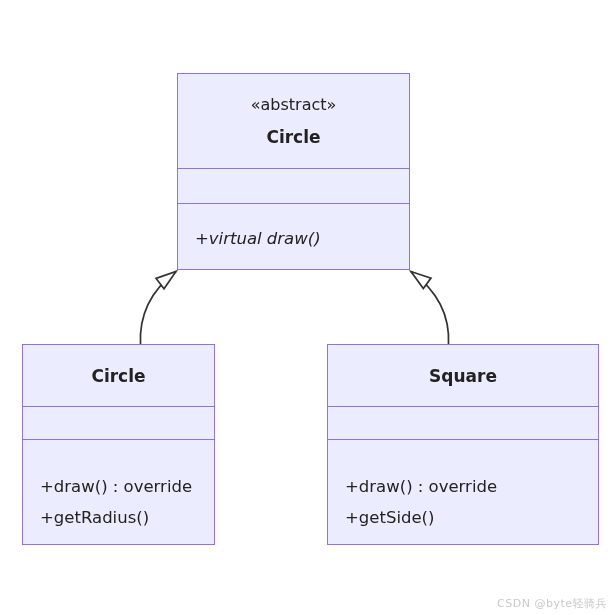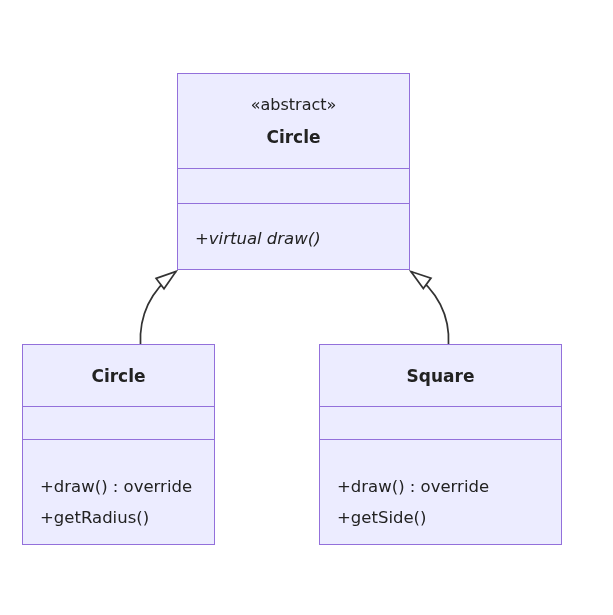--- a/index.html
+++ b/index.html
@@ -26,21 +26,21 @@
     z-index: 2;
     box-sizing: border-box;
     background: #ECECFF;
     border: 1px solid #9370DB;
     color: #222222;
     display: flex;
     flex-direction: column;
   }
   #box-shape  { left: 177px; top: 73px;  width: 233px; height: 197px; }
   #box-circle { left: 22px;  top: 344px; width: 193px; height: 201px; }
-  #box-square { left: 319px; top: 344px; width: 243px; height: 201px; }
+  #box-square { left: 327px; top: 344px; width: 272px; height: 201px; }
 
   .uml-title {
     display: flex;
     flex-direction: column;
     justify-content: center;
     align-items: center;
     box-sizing: border-box;
   }
   #box-shape  .uml-title { height: 94px; }
   #box-circle .uml-title, #box-square .uml-title { height: 61px; }
@@ -133,14 +133,15 @@
     <div class="uml-title">
       <div class="uml-name">Square</div>
     </div>
     <div class="uml-attrs"></div>
     <div class="uml-methods">
       <div class="uml-method">+draw() : override</div>
       <div class="uml-method">+getSide()</div>
     </div>
   </div>
 
+  <div id="watermark">CSDN @byte轻骑兵</div>
 
 </div>
 
 </body></html>

